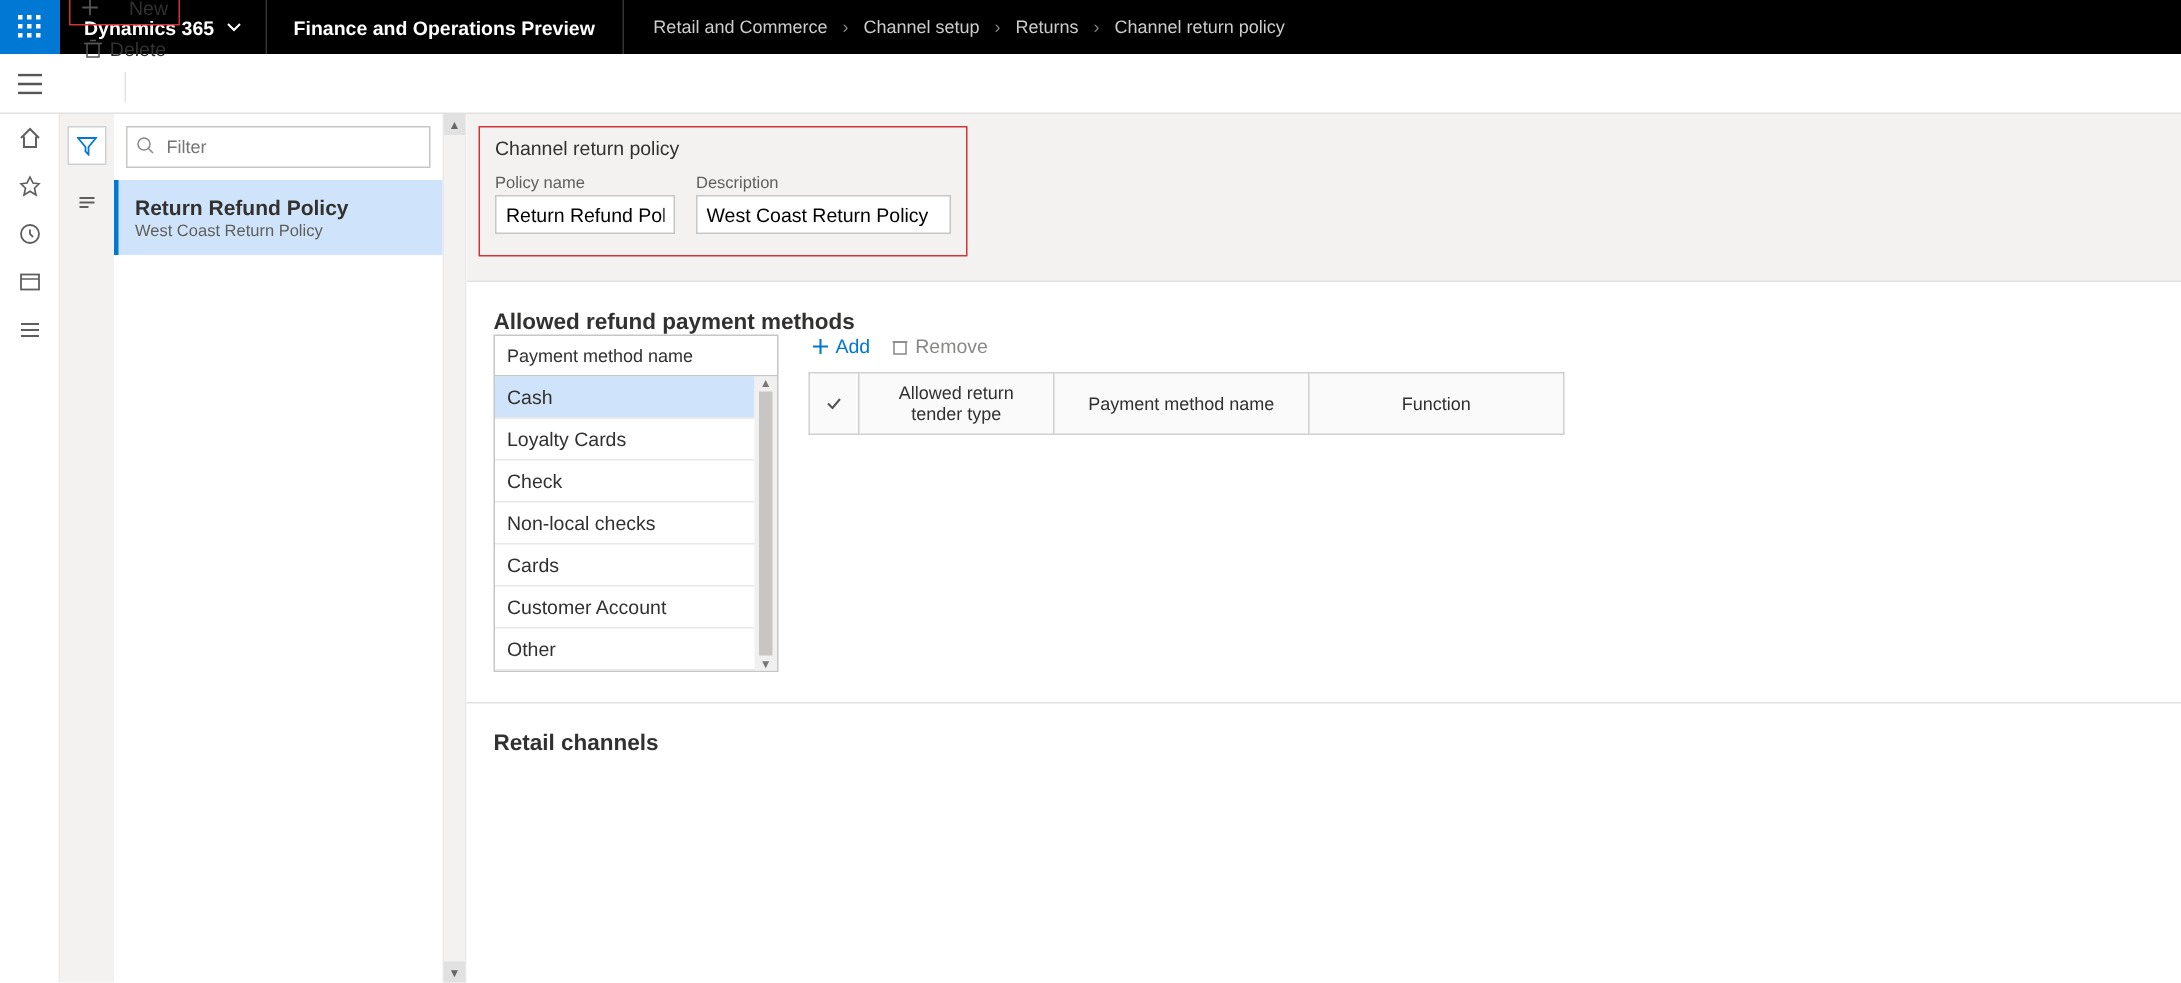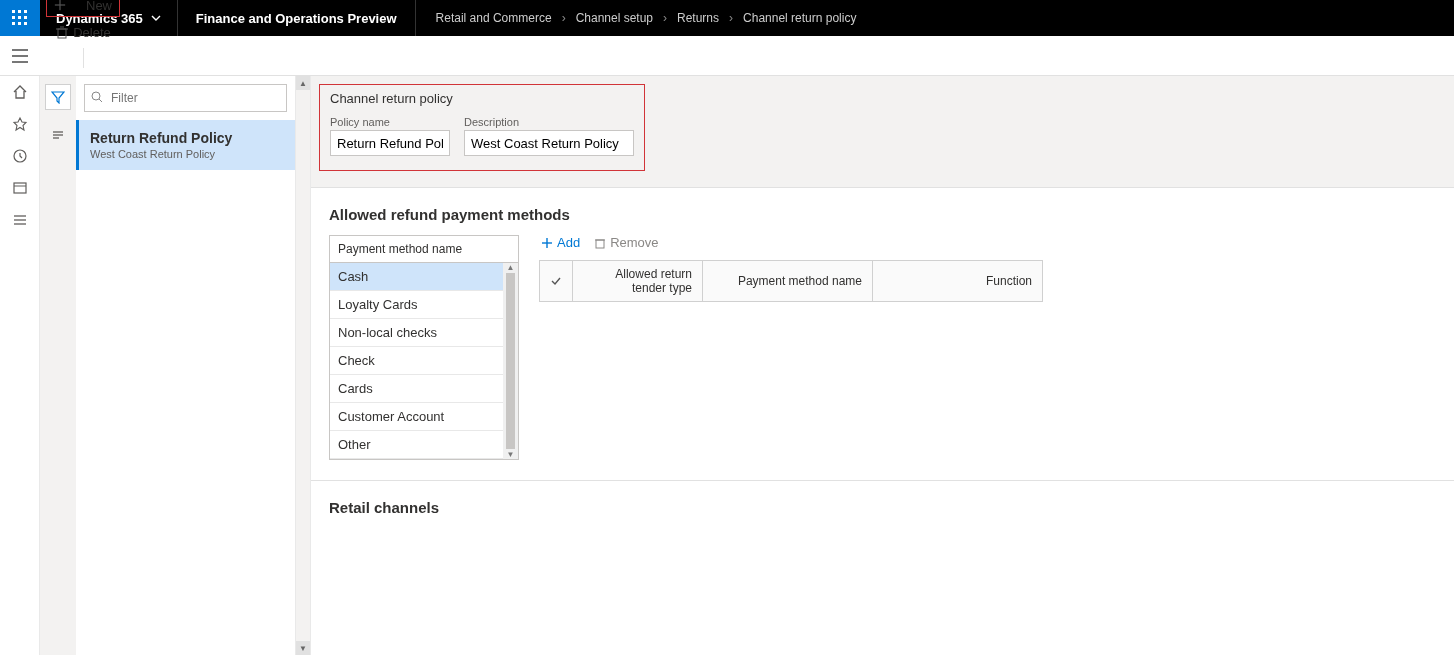--- a/index.html
+++ b/index.html
@@ -57,33 +57,33 @@
   .header-block { background: #f3f2f1; border-bottom: 1px solid #e1e1e1; padding: 14px 18px 16px 18px; }
   .red-outline { border: 1px solid #d13438; padding: 6px 10px 14px 10px; margin: -6px -10px 0 -10px; display: inline-block; }
   .hb-title { font-size: 13px; color: #323130; margin-bottom: 10px; }
   .field-row { display: flex; gap: 14px; }
   .field-col { display: flex; flex-direction: column; }
   .field-col label { font-size: 11px; color: #605e5c; margin-bottom: 2px; }
   .field-col input { height: 26px; border: 1px solid #c8c6c4; padding: 0 6px; font-size: 13px; }
   .f1 input { width: 120px; } .f2 input { width: 170px; }
 
   .section { padding: 18px 18px 0 18px; }
-  .section h3 { font-weight: 600; font-size: 15px; margin-bottom: 12px; }
+  .section h3 { font-weight: 600; font-size: 15px; }
 
   .pm-dropdown { border: 1px solid #c8c6c4; width: 190px; position: relative; }
   .pm-head { padding: 6px 8px; font-size: 12px; border-bottom: 1px solid #c8c6c4; background: #fff; }
   .pm-listwrap { display: flex; }
   .pm-list { flex: 1; }
   .pm-row { padding: 6px 8px; border-bottom: 1px solid #e8e8e8; font-size: 13px; cursor: pointer; }
   .pm-row.sel { background: #cfe4fa; }
   .pm-scroll { width: 15px; background: #f0f0f0; display: flex; flex-direction: column; justify-content: space-between; align-items: center; font-size: 8px; color: #777; }
   .pm-thumb { background: #c8c6c4; width: 9px; flex: 1; margin: 1px 0; }
 
   .tbl { border: 1px solid #d0d0d0; border-collapse: collapse; font-size: 12px; }
-  .tbl th { background: #fafafa; border: 1px solid #d0d0d0; padding: 6px 10px; text-align: right; font-weight: 400; color: #323130; }
+  .tbl th { background: #fafafa; border: 1px solid #d0d0d0; padding: 6px 10px; text-align: center; font-weight: 400; color: #323130; }
   .tbl th.chk { width: 26px; text-align: center; }
 
   .empty { text-align: center; color: #8a8886; padding: 50px 0 30px 0; }
   .empty svg { width: 46px; height: 46px; stroke: #bdbdbd; fill: none; stroke-width: 1.3; margin-bottom: 12px; }
 
   .section.retail { border-top: 1px solid #e1e1e1; margin-top: 20px; padding-top: 18px; padding-bottom: 18px;}
   .link-btn { color: #0078d4; display: flex; align-items: center; gap: 4px; cursor: pointer; font-size: 13px; }
   .muted-btn { color: #8a8886; display: flex; align-items: center; gap: 4px; font-size: 13px; }
   svg { display: block; }
 </style>
@@ -274,22 +274,22 @@
       <h3>Allowed refund payment methods</h3>
 
       <div style="position:relative;">
 
         <div class="pm-dropdown">
           <div class="pm-head">Payment method name</div>
           <div class="pm-listwrap">
             <div class="pm-list">
               <div class="pm-row sel">Cash</div>
               <div class="pm-row">Loyalty Cards</div>
+              <div class="pm-row">Check</div>
               <div class="pm-row">Non-local checks</div>
-              <div class="pm-row">Check</div>
               <div class="pm-row">Cards</div>
               <div class="pm-row">Customer Account</div>
               <div class="pm-row">Other</div>
             </div>
             <div class="pm-scroll">
               <span>▲</span>
               <div class="pm-thumb"></div>
               <span>▼</span>
             </div>
           </div>

